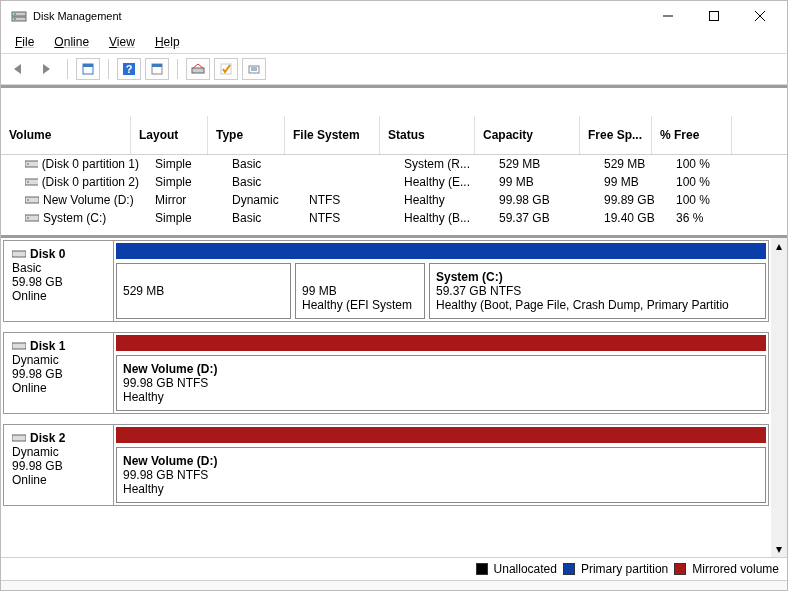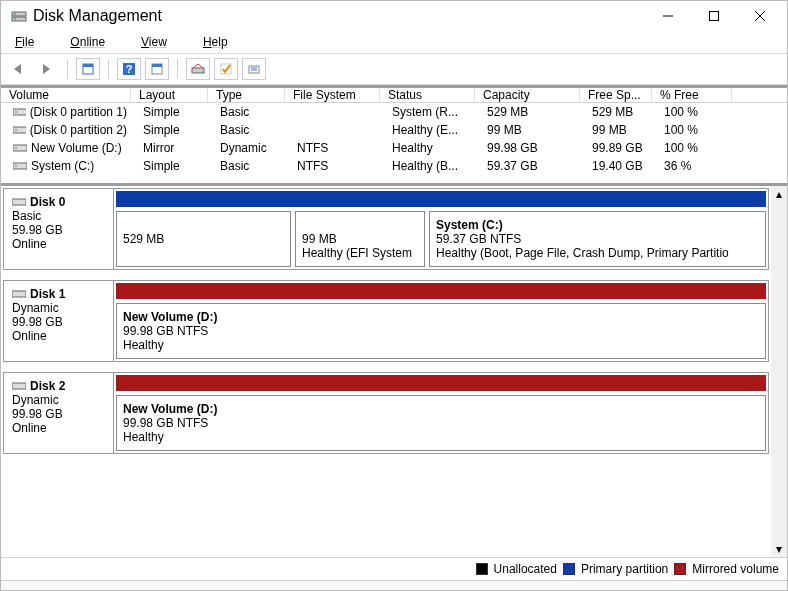--- a/index.html
+++ b/index.html
@@ -1,34 +1,34 @@
 <!DOCTYPE html>
 <html><head>
 <meta charset="utf-8">
 <style>
 * { box-sizing: border-box; margin: 0; padding: 0; }
 body { font-family: "Segoe UI", Tahoma, sans-serif; font-size: 12px; background: #fff; color: #000; }
 .window { width: 788px; height: 591px; border: 1px solid #bbb; display: flex; flex-direction: column; background: #fff; position: relative; }
 .titlebar { display: flex; align-items: center; height: 30px; padding: 0 4px; }
 .titlebar .appicon { width: 16px; height: 16px; margin: 0 6px; }
-.titlebar .title { flex: 1; font-size: 16px; }
+.titlebar .title { flex: 1; font-size: 11px; }
 .winbtns { display: flex; }
 .winbtn { width: 46px; height: 30px; display: flex; align-items: center; justify-content: center; }
-.menubar { display: flex; padding: 2px 6px; gap: 20px; border-bottom: 1px solid #d9d9d9; }
+.menubar { display: flex; padding: 2px 6px; gap: 4px; border-bottom: 1px solid #d9d9d9; }
 .menubar span { padding: 2px 8px; text-decoration: underline; text-decoration-color: rgba(0,0,0,0.2); cursor: default; }
 .menubar span:first-letter { text-decoration: underline; }
 .toolbar { display: flex; align-items: center; padding: 4px 6px; gap: 4px; border-bottom: 1px solid #d9d9d9; }
 .toolbar .sep { width: 1px; height: 20px; background: #d0d0d0; margin: 0 4px; }
 .tb { width: 24px; height: 22px; border: 1px solid #ccc; display: flex; align-items: center; justify-content: center; background: #fdfdfd; }
 .tb.flat { border: none; background: transparent; }
 .table-wrap { border-top: 3px solid #9c9c9c; }
 .thead { display: flex; background: #fff; border-bottom: 1px solid #d0d0d0; }
-.thead .th { padding: 0 8px; border-right: 1px solid #e0e0e0; font-weight: 400; }
+.thead .th { padding: 12px 8px; border-right: 1px solid #e0e0e0; font-weight: 700; margin-top: 28px; }
 .tbody { }
-.tr { display: flex; padding: 1px 4px; }
+.tr { display: flex; padding: 1px 16px; }
 .tr .td { padding: 1px 8px; white-space: nowrap; overflow: hidden; display: flex; align-items: center; gap: 4px; }
 .c-vol { width: 130px; } .c-lay { width: 77px; } .c-type{width:77px;} .c-fs{width:95px;} .c-stat{width:95px;} .c-cap{width:105px;} .c-free{width:72px;} .c-pf{width:80px;}
 .tbody .c-vol{width:130px;}
 .lower { flex:1; border-top: 3px solid #9c9c9c; margin-top: 8px; display: flex; overflow: hidden; }
 .disk-area { flex:1; overflow-y: auto; padding: 2px; }
 .scrollbar { width: 16px; background: #f0f0f0; display: flex; flex-direction: column; }
 .scrollbar .up, .scrollbar .down { height: 16px; display:flex; align-items:center; justify-content:center; }
 .scrollbar .track { flex:1; }
 .diskrow { display:flex; border: 1px solid #999; margin-bottom: 10px; background:#fff; }
 .diskinfo { width: 110px; padding: 6px 8px; border-right: 1px solid #999; }

